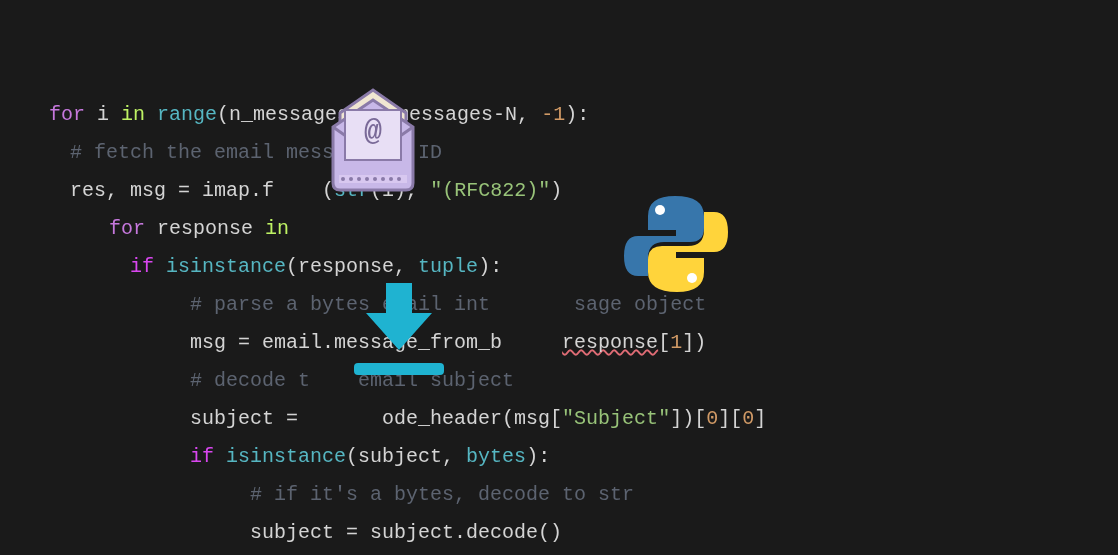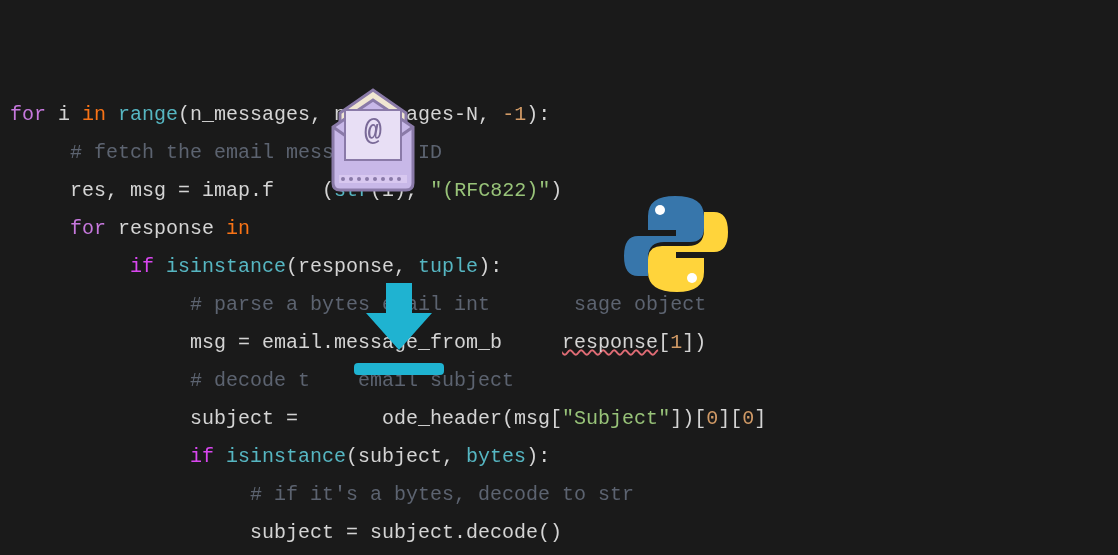--- a/index.html
+++ b/index.html
@@ -19,22 +19,22 @@
       overflow: hidden;
       position: relative;
     }
     .code-container {
       position: relative;
       white-space: pre;
     }
     .line {
       display: block;
     }
-    .kw-for { color: #c678dd; }
-    .kw-in { color: #f97316; }
+    .kw-for { color: #c678dd; margin-left: 39px; }
+    .kw-in { color: #bef264; }
     .kw-if { color: #d946ef; }
     .var { color: #d4d4d4; }
     .builtin { color: #56b6c2; text-align: center; }
     .num { color: #d19a66; }
     .comment { color: #5c6370; }
     .string { color: #98c379; }
     .squiggly {
       text-decoration: underline wavy #e06c75;
       text-decoration-skip-ink: none;
     }

